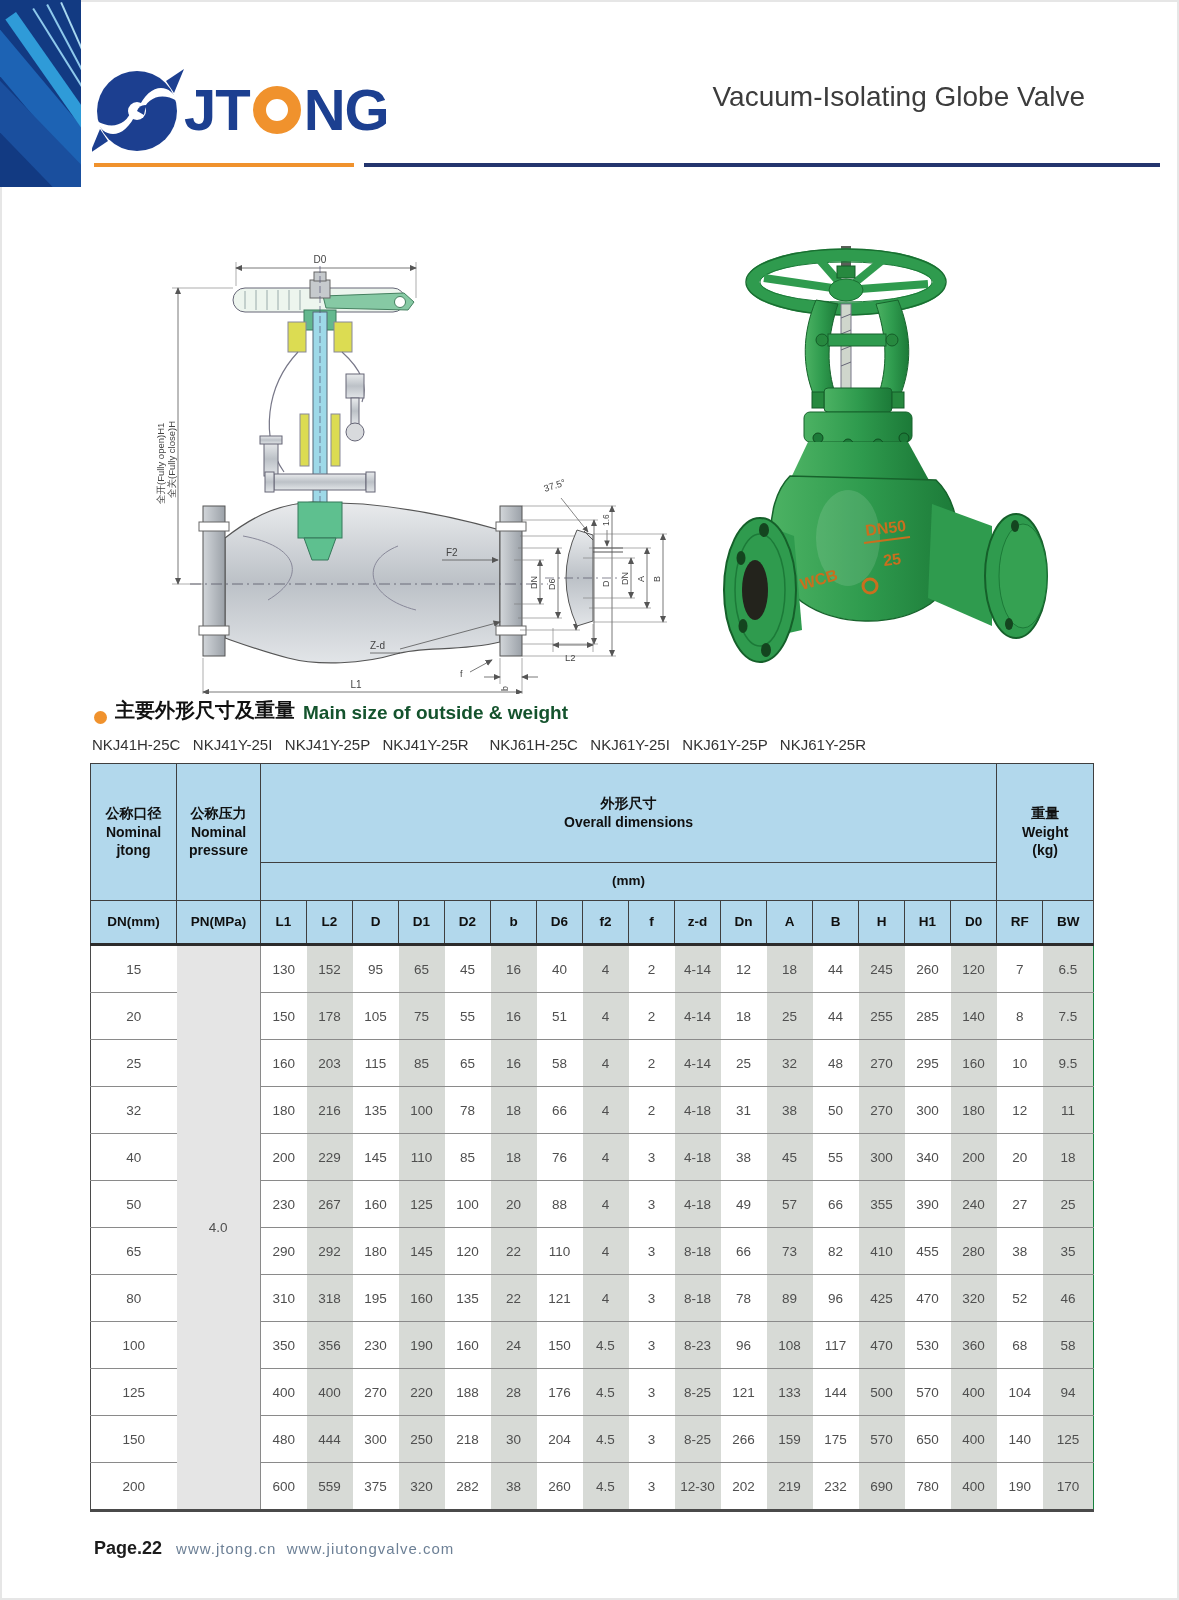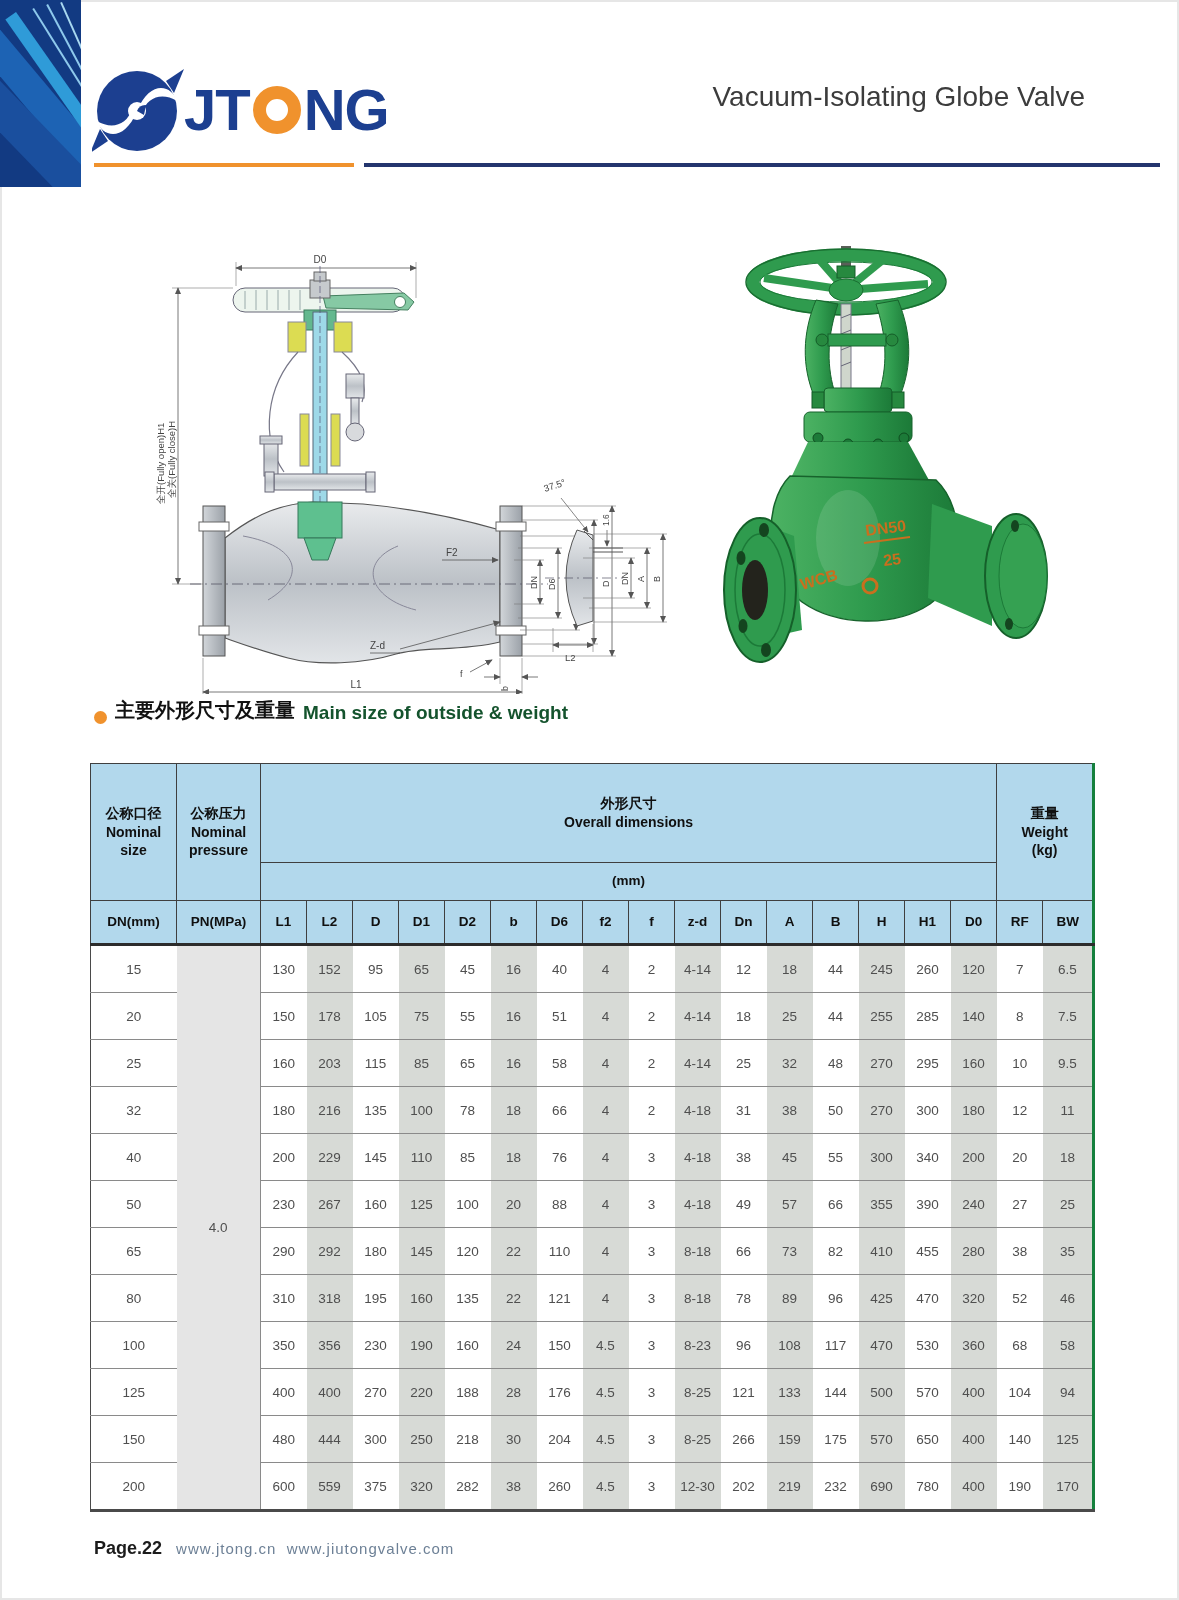--- a/index.html
+++ b/index.html
@@ -29,21 +29,21 @@
   .photo{position:absolute;left:698px;top:238px;}
   
   .sec-head{position:absolute;left:94px;top:697px;display:flex;align-items:flex-end;gap:8px;}
   .dot{width:13px;height:13px;border-radius:50%;background:#f0922d;}
   .sec-cn{font-size:20px;font-weight:700;color:#111;}
   .sec-en{font-size:19px;font-weight:700;color:#14532d;}
   .models{position:absolute;left:92px;top:736px;font-size:15px;color:#333;white-space:pre;}
   
   .tbl-wrap{position:absolute;left:90px;top:763px;}
   table{border-collapse:collapse;table-layout:fixed;width:1003px;
-        border-left:1px solid #4a4a4a;border-right:3px solid #15803d;border-bottom:3px solid #4a4a4a;}
+        border-left:1px solid #4a4a4a;border-right:1px solid #15803d;border-bottom:3px solid #4a4a4a;}
   col.c-dn{width:86px;} col.c-pn{width:84px;} col.c-dim{width:46px;} col.c-rf{width:46px;} col.c-bw{width:51px;}
   th{background:#b2d8ec;border:1px solid #3f3f3f;font-weight:700;color:#101010;
      font-size:13.5px;line-height:1.35;padding:2px;}
   th span{display:block;}
   tr.t1 th{height:94px;font-size:14px;}
   tr.t2 th{height:33px;}
   tr.t3 th{height:38px;border-bottom:3px solid #2c2c2c;}
   td{height:46px;text-align:center;vertical-align:middle;font-size:13.5px;color:#4f4f4f;
      border-top:1px solid #8a8a8a;padding:0;}
   tbody tr:first-child td{border-top:none;}
@@ -305,20 +305,21 @@
       <text transform="translate(104,352) rotate(-16)">WCB</text>
       <circle cx="172" cy="348" r="7" fill="none" stroke="#c96f1e" stroke-width="3"></circle>
     </g>
   </svg>
 
   <div class="sec-head">
     <span class="dot"></span>
     <span class="sec-cn">主要外形尺寸及重量</span>
     <span class="sec-en">Main size of outside &amp; weight</span>
   </div>
+  <div class="models">NKJ41H-25C   NKJ41Y-25I   NKJ41Y-25P   NKJ41Y-25R     NKJ61H-25C   NKJ61Y-25I   NKJ61Y-25P   NKJ61Y-25R</div>
 
   <div class="tbl-wrap">
     <table>
       <colgroup id="spec-cols">
           <col class="c-dn">
           <col class="c-pn">
           <col class="c-dim">
           <col class="c-dim">
           <col class="c-dim">
           <col class="c-dim">
@@ -334,21 +335,21 @@
           <col class="c-dim">
           <col class="c-dim">
           <col class="c-dim">
           <col class="c-rf">
           <col class="c-bw">
         </colgroup>
       <thead>
         <tr class="t1">
           <th rowspan="2">
             <span>公称口径</span>
-            <span>Nominal size</span>
+            <span>Nominal jtong</span>
           </th>
           <th rowspan="2">
             <span>公称压力</span>
             <span>Nominal pressure</span>
           </th>
           <th colspan="16">
             <span>外形尺寸</span>
             <span>Overall dimensions</span>
           </th>
           <th colspan="2" rowspan="2">

